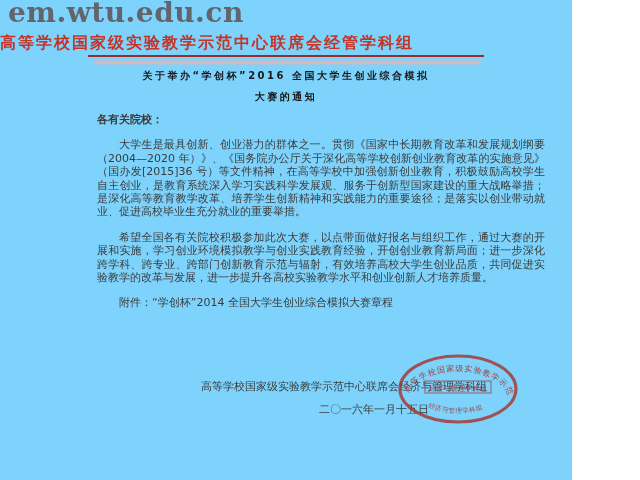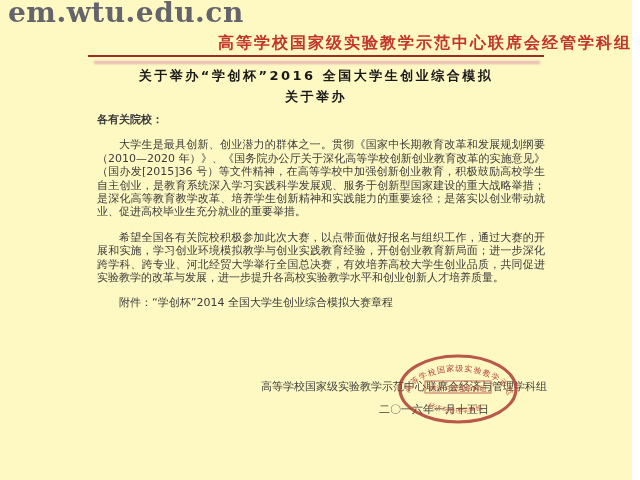--- a/index.html
+++ b/index.html
@@ -1,40 +1,40 @@
 <!DOCTYPE html>
 <html><head>
 <meta charset="utf-8">
 <style>
   html,body { margin:0; padding:0; background:#ffffff; }
   .page {
-    position:relative; width:632px; height:480px; background:#fef9c3;
+    position:relative; width:572px; height:480px; background:#7dd3fc;
     font-family:"DejaVu Sans","Liberation Sans",sans-serif; overflow:hidden;
   }
   .watermark {
     position:absolute; left:8px; top:-4px;
     font-family:"DejaVu Serif","Liberation Serif",serif;
     font-weight:bold; font-size:28px; color:#64646c; letter-spacing:0.5px;
   }
   .org-header {
-    position:absolute; left:0; right:0; top:33px; text-align:right;
+    position:absolute; left:0; right:0; top:33px; text-align:left;
     color:#c23529; font-weight:bold; font-size:16px; letter-spacing:2px;
     filter:blur(0.35px); white-space:nowrap;
   }
   .rule {
     position:absolute; left:88px; right:88px; top:55px; height:2px;
     background:#9e2b24;
   }
   .rule-ghost {
     position:absolute; left:94px; right:92px; top:61px; height:3px;
     background:#e6b4b0; filter:blur(1.1px);
   }
   .title {
     position:absolute; left:0; right:0; top:65px; text-align:center;
-    font-size:13px; font-weight:bold; color:#191919; letter-spacing:2.5px;
+    font-size:10px; font-weight:bold; color:#191919; letter-spacing:2.5px;
     line-height:21px; filter:blur(0.35px);
   }
   .body-text {
     position:absolute; left:85px; top:101px; width:472px;
     font-size:11px; line-height:13.4px; color:#3b3b3b; text-align:justify;
     filter:blur(0.45px);
   }
   .body-text p { margin:12px; }
   .body-text p.indent { text-indent:2em; }
   .body-text p.attach { margin-top:9px; text-indent:2em; }
@@ -55,27 +55,27 @@
 <div class="page">
 
   <div class="watermark">em.wtu.edu.cn</div>
 
   <div class="org-header">高等学校国家级实验教学示范中心联席会经管学科组</div>
   <div class="rule"></div>
   <div class="rule-ghost"></div>
 
   <div class="title">
     <div>关于举办“学创杯”2016 全国大学生创业综合模拟</div>
-    <div>关于举办</div>
+    <div>大赛的通知</div>
   </div>
 
   <div class="body-text">
     <p class="salutation">各有关院校：</p>
-    <p class="indent">大学生是最具创新、创业潜力的群体之一。贯彻《国家中长期教育改革和发展规划纲要（2010—2020 年）》、《国务院办公厅关于深化高等学校创新创业教育改革的实施意见》（国办发[2015]36 号）等文件精神，在高等学校中加强创新创业教育，积极鼓励高校学生自主创业，是教育系统深入学习实践科学发展观、服务于创新型国家建设的重大战略举措；是深化高等教育教学改革、培养学生创新精神和实践能力的重要途径；是落实以创业带动就业、促进高校毕业生充分就业的重要举措。</p>
-    <p class="indent">希望全国各有关院校积极参加此次大赛，以点带面做好报名与组织工作，通过大赛的开展和实施，学习创业环境模拟教学与创业实践教育经验，开创创业教育新局面；进一步深化跨学科、跨专业、河北经贸大学举行全国总决赛，有效培养高校大学生创业品质，共同促进实验教学的改革与发展，进一步提升各高校实验教学水平和创业创新人才培养质量。</p>
+    <p class="indent">大学生是最具创新、创业潜力的群体之一。贯彻《国家中长期教育改革和发展规划纲要（2004—2020 年）》、《国务院办公厅关于深化高等学校创新创业教育改革的实施意见》（国办发[2015]36 号）等文件精神，在高等学校中加强创新创业教育，积极鼓励高校学生自主创业，是教育系统深入学习实践科学发展观、服务于创新型国家建设的重大战略举措；是深化高等教育教学改革、培养学生创新精神和实践能力的重要途径；是落实以创业带动就业、促进高校毕业生充分就业的重要举措。</p>
+    <p class="indent">希望全国各有关院校积极参加此次大赛，以点带面做好报名与组织工作，通过大赛的开展和实施，学习创业环境模拟教学与创业实践教育经验，开创创业教育新局面；进一步深化跨学科、跨专业、跨部门创新教育示范与辐射，有效培养高校大学生创业品质，共同促进实验教学的改革与发展，进一步提升各高校实验教学水平和创业创新人才培养质量。</p>
     <p class="attach">附件：“学创杯”2014 全国大学生创业综合模拟大赛章程</p>
   </div>
 
   <div class="sign-block">
     <div>高等学校国家级实验教学示范中心联席会经济与管理学科组</div>
     <div class="sign-date">二〇一六年一月十五日</div>
   </div>
 
   <svg class="seal" viewBox="0 0 124 74" xmlns="http://www.w3.org/2000/svg">
     <ellipse cx="62" cy="37" rx="58" ry="33" fill="none" stroke="#a8332c" stroke-width="3.2" opacity="0.88"></ellipse>

